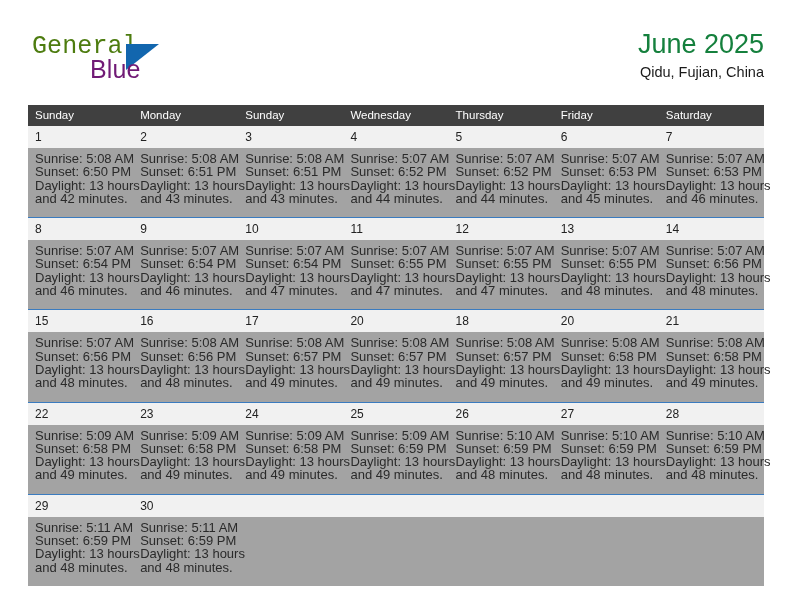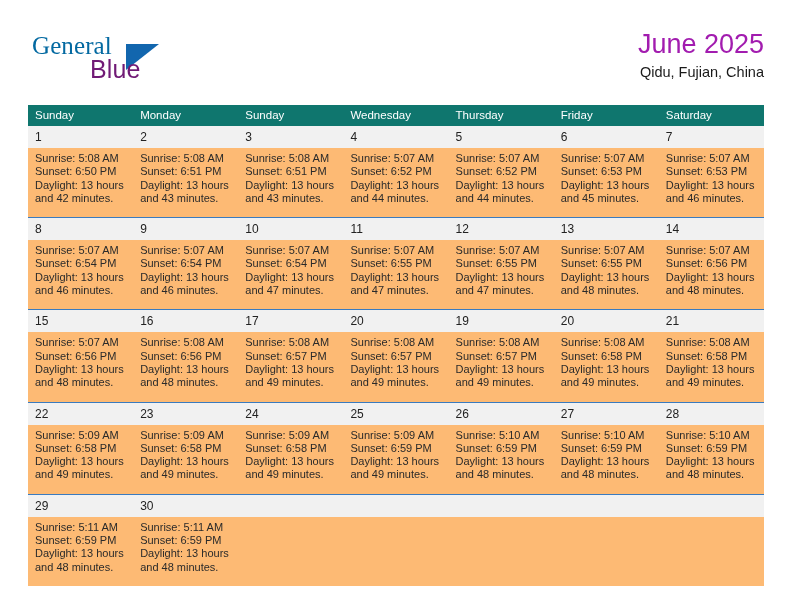--- a/index.html
+++ b/index.html
@@ -34,23 +34,23 @@
     left: 0;
     top: 4px;
     width: 220px;
     height: 60px;
   }
   .brand-general {
     position: absolute;
     left: 4px;
     top: 0px;
     font-size: 25px;
-    color: #0369a1;
+    color: #4d7c0f;
     letter-spacing: 0.1px;
-    font-family: Liberation Serif, serif;
+    font-family: Liberation Mono, monospace;
   }
   .brand-blue {
     position: absolute;
     left: 62px;
     top: 23px;
     font-size: 25px;
     color: #701a75;
     letter-spacing: 0.1px;
     font-family: Liberation Sans, sans-serif;
   }
@@ -65,21 +65,21 @@
   }
 
   .title-block {
     position: absolute;
     right: 0;
     top: 0;
     text-align: right;
   }
   .cal-title {
     font-size: 27px;
-    color: #a21caf;
+    color: #15803d;
     line-height: 32px;
     white-space: nowrap;
   }
   .cal-subtitle {
     font-size: 14.5px;
     color: #1a1a1a;
     line-height: 20px;
     margin-top: 2px;
     white-space: nowrap;
   }
@@ -87,21 +87,21 @@
   
   .calendar {
     position: absolute;
     left: 28px;
     top: 105px;
     width: 736px;
     border-collapse: collapse;
     table-layout: fixed;
   }
   .cal-head-row th {
-    background: #0f766e;
+    background: #404040;
     color: #ffffff;
     font-size: 11.5px;
     font-weight: normal;
     text-align: left;
     padding: 4px 0 5px 7px;
     height: 12px;
     border: none;
   }
 
   .week-sep td {
@@ -117,22 +117,22 @@
     background: #f1f1f1;
     font-size: 12px;
     color: #222222;
     padding: 4px 0 4px 7px;
     vertical-align: top;
     border: none;
     height: 12px;
   }
 
   .detail-row td {
-    background: #fdba74;
-    font-size: 11px;
+    background: #a3a3a3;
+    font-size: 13px;
     color: #2a2a2a;
     padding: 4px 6px 12px 7px;
     vertical-align: top;
     border: none;
     line-height: 13.3px;
   }
   .detail-row td.empty { padding-bottom: 12px; }
 
   .dl { display: block; white-space: nowrap; }
 </style>
@@ -291,21 +291,21 @@
       </tr>
       <tr class="week-sep">
           <td colspan="7"></td>
         </tr>
 
       <tr class="daynum-row">
         <td>15</td>
         <td>16</td>
         <td>17</td>
         <td>20</td>
-        <td>19</td>
+        <td>18</td>
         <td>20</td>
         <td>21</td>
       </tr>
       <tr class="detail-row">
         <td>
             <span class="dl">Sunrise: 5:07 AM</span>
             <span class="dl">Sunset: 6:56 PM</span>
             <span class="dl">Daylight: 13 hours</span>
             <span class="dl">and 48 minutes.</span>
           </td>

